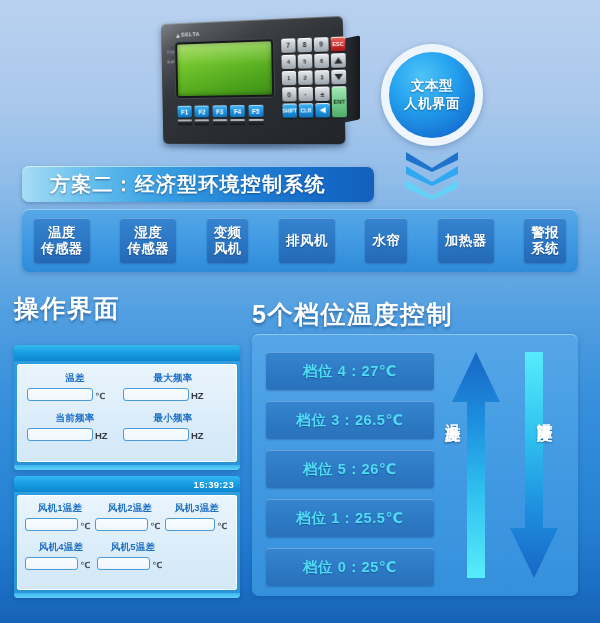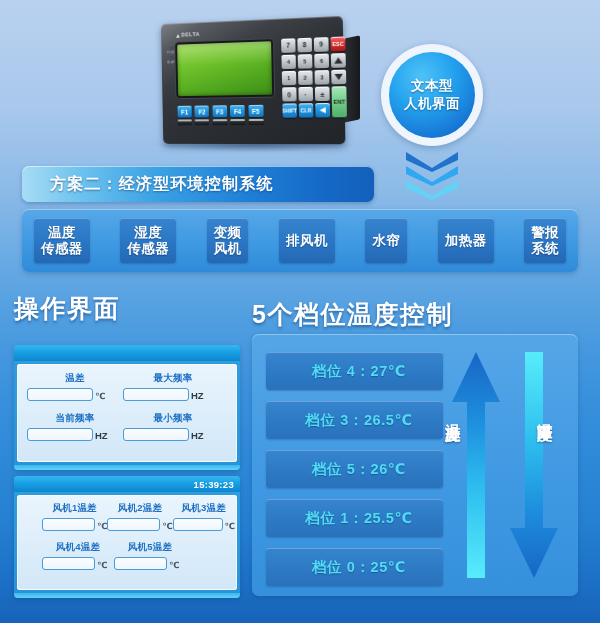--- a/index.html
+++ b/index.html
@@ -77,21 +77,21 @@
   .chev-wrap{position:absolute;left:402px;top:150px;width:60px;height:56px;}
   .chev{position:absolute;left:0;width:60px;height:22px;}
   .chev svg{display:block;}
   .c1{top:0;} .c2{top:14px;} .c3{top:28px;}
 
   
   .banner{position:absolute;left:22px;top:166px;width:352px;height:36px;border-radius:7px;
     background:linear-gradient(90deg,#a8dcf5 0%,#6ec3ef 16%,#3ba2e4 38%,#1f7fd6 64%,#1569c6 86%,#1260bb 100%);
     box-shadow:inset 0 1px 0 rgba(255,255,255,.55),0 2px 4px rgba(20,60,110,.3);
     display:flex;align-items:center;}
-  .banner-tx{color:#fff;font-size:16px;font-weight:bold;letter-spacing:1.2px;
+  .banner-tx{color:#fff;font-size:20px;font-weight:bold;letter-spacing:1.2px;
     margin-left:28px;text-shadow:0 1px 2px rgba(10,50,100,.55);white-space:nowrap;}
 
   
   .comp-box{position:absolute;left:22px;top:209px;width:556px;height:63px;border-radius:7px;
     background:linear-gradient(180deg,#57a8e8 0%,#3f99e2 55%,#2f8bd9 100%);
     box-shadow:inset 0 1px 0 rgba(255,255,255,.4),0 2px 5px rgba(20,60,110,.25);
     display:flex;align-items:center;justify-content:space-between;padding:0 12px;box-sizing:border-box;}
   .comp{height:45px;border-radius:3px;
     background:linear-gradient(180deg,#3684cf 0%,#2a76c4 55%,#2468b4 100%);
     box-shadow:inset 0 1px 0 rgba(255,255,255,.28),0 1px 2px rgba(15,50,100,.3);
@@ -110,21 +110,21 @@
     background:linear-gradient(180deg,#2e9fe0 0%,#2a93d8 100%);
     box-shadow:0 2px 5px rgba(20,60,110,.3);padding:0;}
   .p1{top:345px;width:226px;height:125px;}
   .p2{top:476px;width:226px;height:122px;}
   .p-bar{height:16px;background:linear-gradient(180deg,#37b6ef 0%,#17a0e4 45%,#0d86cf 100%);
     display:flex;align-items:center;justify-content:flex-end;padding-right:6px;box-sizing:border-box;}
   .p-bar .ts{color:#fff;font-size:9.5px;font-weight:bold;letter-spacing:.3px;}
   .p-body{margin:3px;border-radius:3px;background:linear-gradient(180deg,#eaf5fd 0%,#dcedfa 55%,#d2e7f8 100%);
     box-shadow:inset 0 0 0 1px rgba(255,255,255,.85);box-sizing:border-box;}
   .p1 .p-body{height:98px;padding:8px 10px 0 10px;}
-  .p2 .p-body{height:95px;padding:7px 8px 0 25px;}
+  .p2 .p-body{height:95px;padding:7px 8px 0 8px;}
   .p-foot{height:8px;background:linear-gradient(180deg,#3ab7f0 0%,#5fd0f7 60%,#8fe2fb 100%);}
   .frow{display:flex;}
   .fld{display:flex;flex-direction:column;}
   .fld .lb{color:#1d6fc4;font-size:9.5px;font-weight:bold;text-align:center;letter-spacing:.2px;
     margin-bottom:3px;white-space:nowrap;}
   .fld .ipwrap{display:flex;align-items:flex-end;}
   .ip{height:13px;border:1px solid #4a9bd8;border-radius:3px;
     background:linear-gradient(180deg,#fbfdff 0%,#eef6fd 100%);box-sizing:border-box;}
   .unit{font-size:8.5px;color:#4a5560;margin-left:2px;font-weight:bold;}
   .unit.hz{font-size:9.5px;color:#333b44;}
@@ -132,21 +132,21 @@
   
   .gear-box{position:absolute;left:252px;top:334px;width:326px;height:262px;border-radius:7px;
     background:linear-gradient(180deg,#55a6e7 0%,#4099e2 55%,#3590dc 100%);
     box-shadow:inset 0 1px 0 rgba(255,255,255,.35),0 2px 5px rgba(20,60,110,.25);}
   .gear-list{position:absolute;left:14px;top:18px;display:flex;flex-direction:column;gap:11px;}
   .gear{width:168px;height:38px;border-radius:3px;
     background:linear-gradient(180deg,#3785cf 0%,#2d79c4 55%,#2a72bb 100%);
     box-shadow:inset 0 1px 0 rgba(255,255,255,.26),0 1px 2px rgba(15,50,100,.28);
     display:flex;align-items:center;justify-content:center;
     color:#4fdcf4;font-size:14.5px;font-weight:bold;letter-spacing:.6px;
-    text-shadow:0 1px 1px rgba(10,45,90,.4);white-space:nowrap;padding-left:9px;}
+    text-shadow:0 1px 1px rgba(10,45,90,.4);white-space:nowrap;}
   .arrows{position:absolute;left:198px;top:16px;width:118px;height:230px;}
   .ar{position:absolute;top:0;width:52px;height:230px;}
   .ar.up{left:0;} .ar.dn{left:58px;}
   .lbl-v{position:absolute;color:#fff;font-size:15.5px;font-weight:bold;line-height:1.08;
     letter-spacing:.5px;text-align:center;text-shadow:0 1px 2px rgba(15,60,115,.5);
     writing-mode:vertical-rl;}
   .lbl-up{left:192px;top:78px;}
   .lbl-dn{left:284px;top:78px;}
 </style>
 </head>

